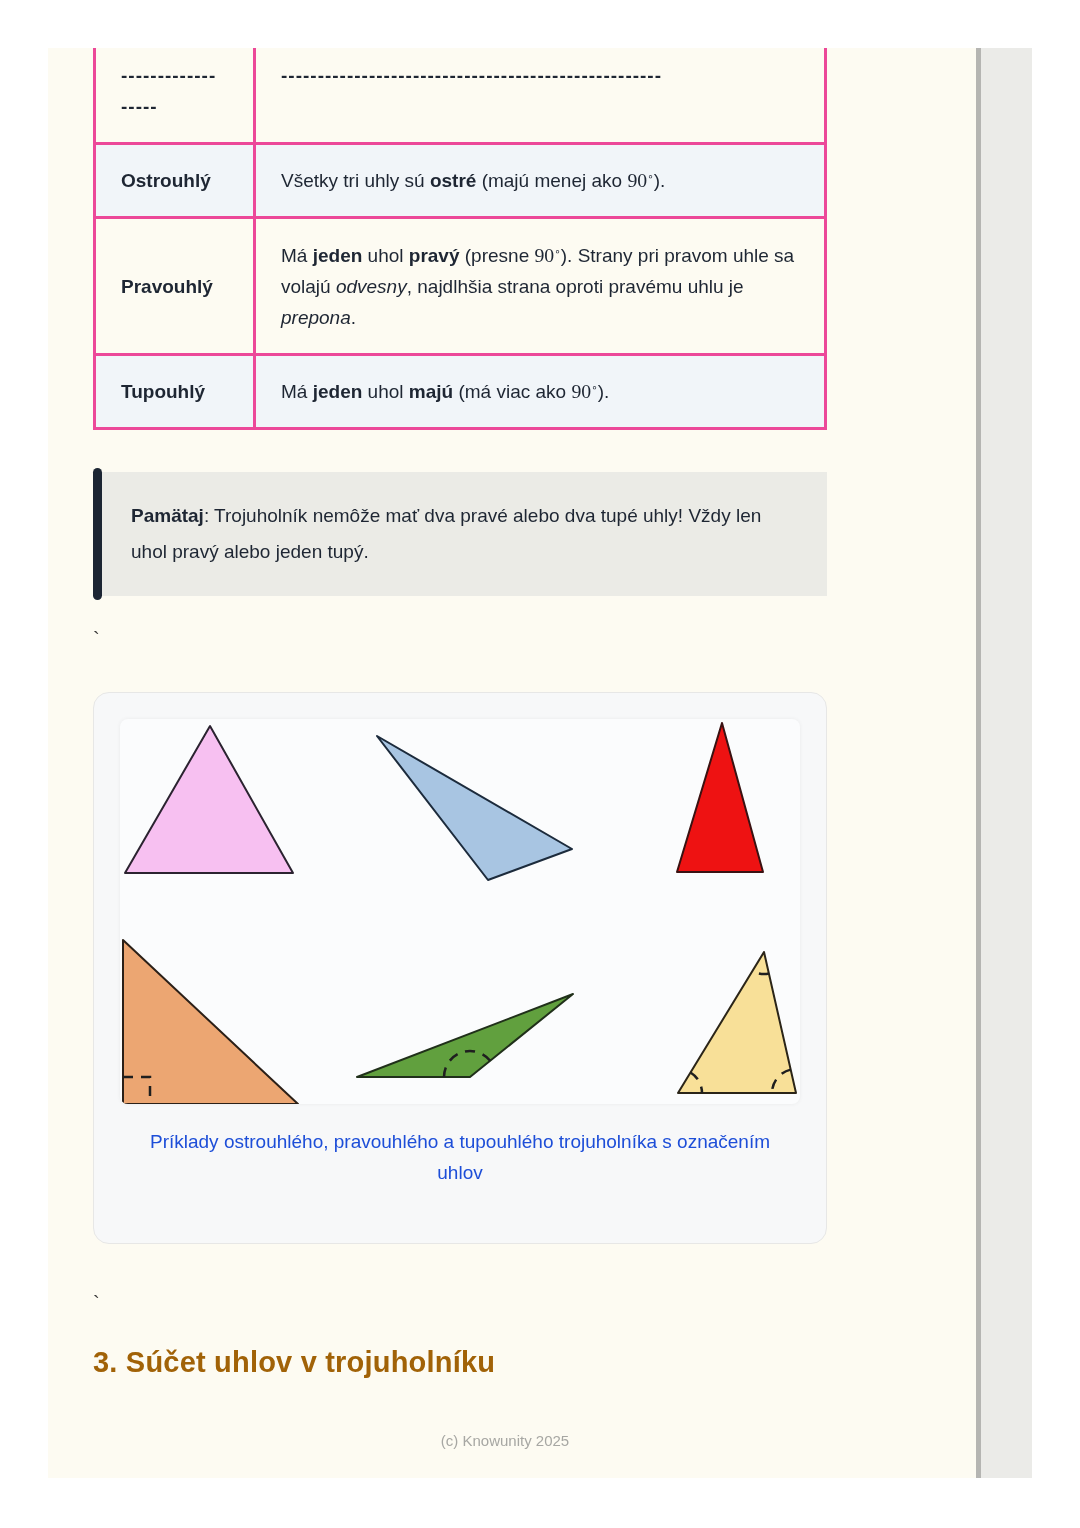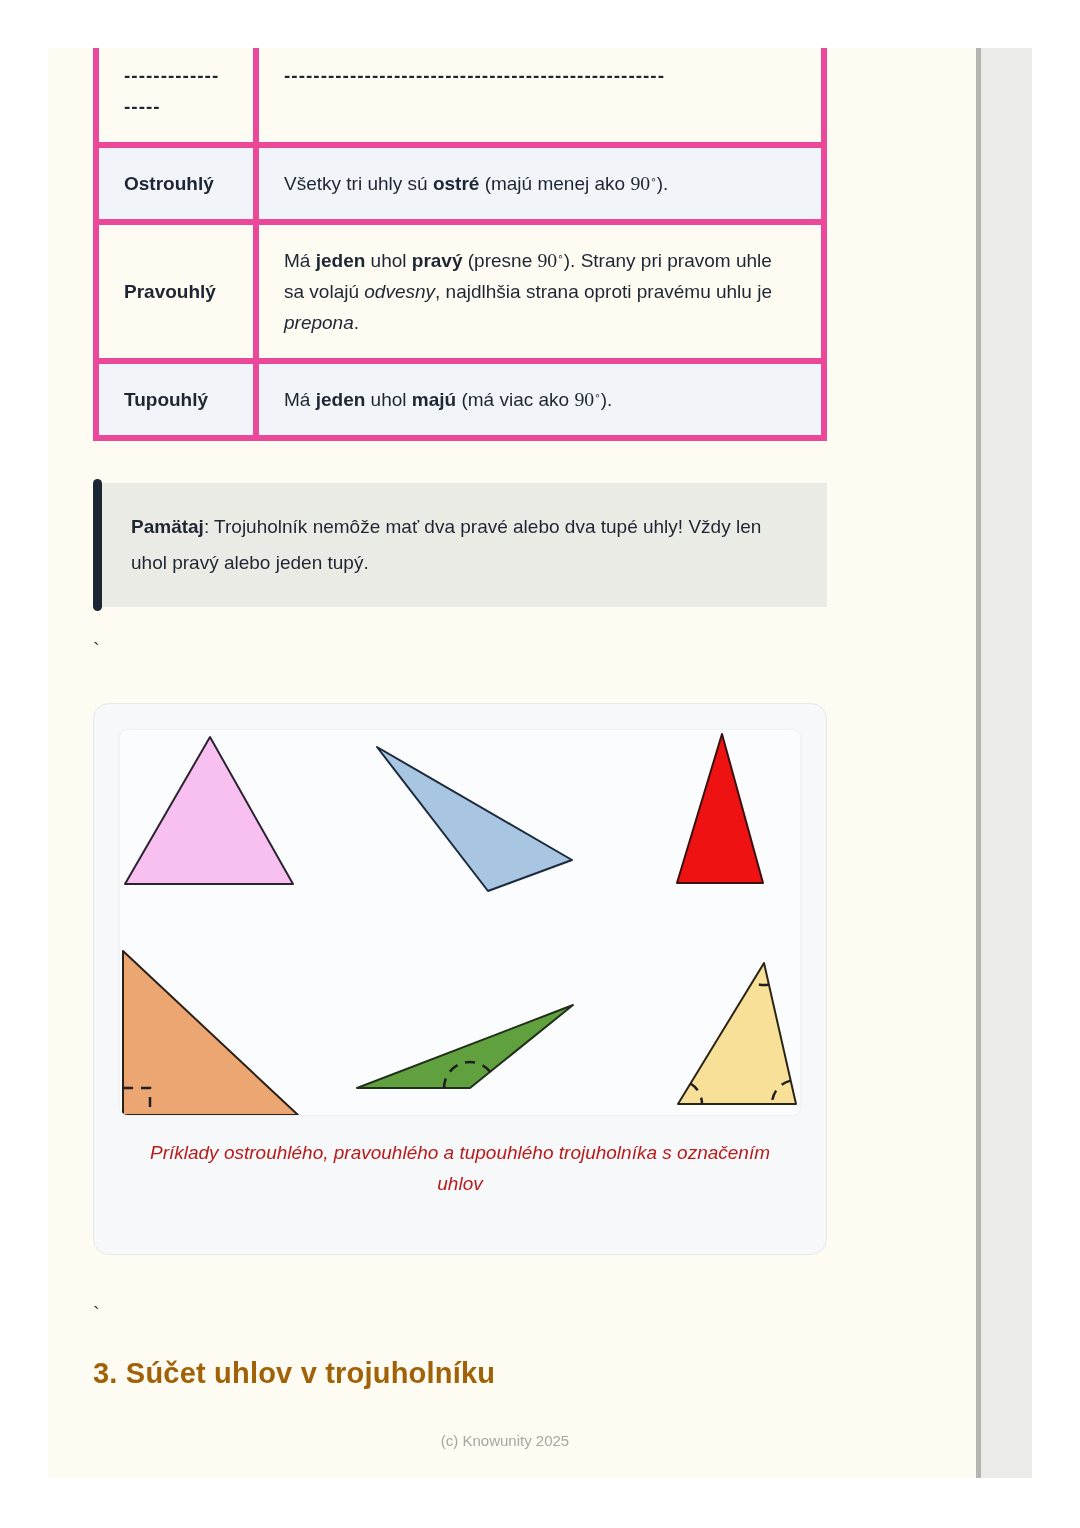--- a/index.html
+++ b/index.html
@@ -25,21 +25,21 @@
     position:absolute; left:976px; top:48px; width:56px; height:1430px;
     background:#ebebe8; border-left:5px solid #b5b5b2;
   }
 
   
   table.tri-table {
     width:734px; border-collapse:collapse; table-layout:fixed;
     font-size:19px; color:#1e2633;
   }
   table.tri-table td {
-    border:6px solid #ec4899; vertical-align:middle;
+    border:3px solid #ec4899; vertical-align:middle;
     padding:20px 25px; line-height:31px;
   }
   table.tri-table tr:first-child td { border-top:none; vertical-align:top; padding-top:12px; }
   table.tri-table td.c-label { width:160px; font-weight:700; }
   table.tri-table tr.r-dash td { font-weight:600; letter-spacing:1px; }
   table.tri-table tr.r-dash td.c-label { font-weight:600; }
   table.tri-table tr.alt { background:#f1f5f9; }
   table.tri-table tr.r0 { height:87px; }
   table.tri-table tr.r1 { height:73px; }
   table.tri-table tr.r2 { height:137px; }
@@ -71,21 +71,21 @@
     border:1px solid #e7e7e6; border-radius:16px;
     padding:26px 0 55px 0;
   }
   .figure-image {
     width:680px; height:385px; margin:0 auto; background:#fbfcfd;
     border-radius:8px; box-shadow:0 0 4px rgba(0,0,0,0.06);
     overflow:hidden;
   }
   .figure-caption {
     margin:22px auto 0; max-width:660px; text-align:center;
-    font-style:italic; color:#b91c1c; font-size:19px; line-height:31px;
+    color:#1d4ed8; font-size:19px; line-height:31px;
   }
 
   
   h2.section-h {
     margin-top:32px; font-size:29px; font-weight:700; color:#a16207;
     letter-spacing:0.2px;
   }
   .lead-p { margin-top:26px; font-size:19px; line-height:30px; color:#1e2633; }
 
   

